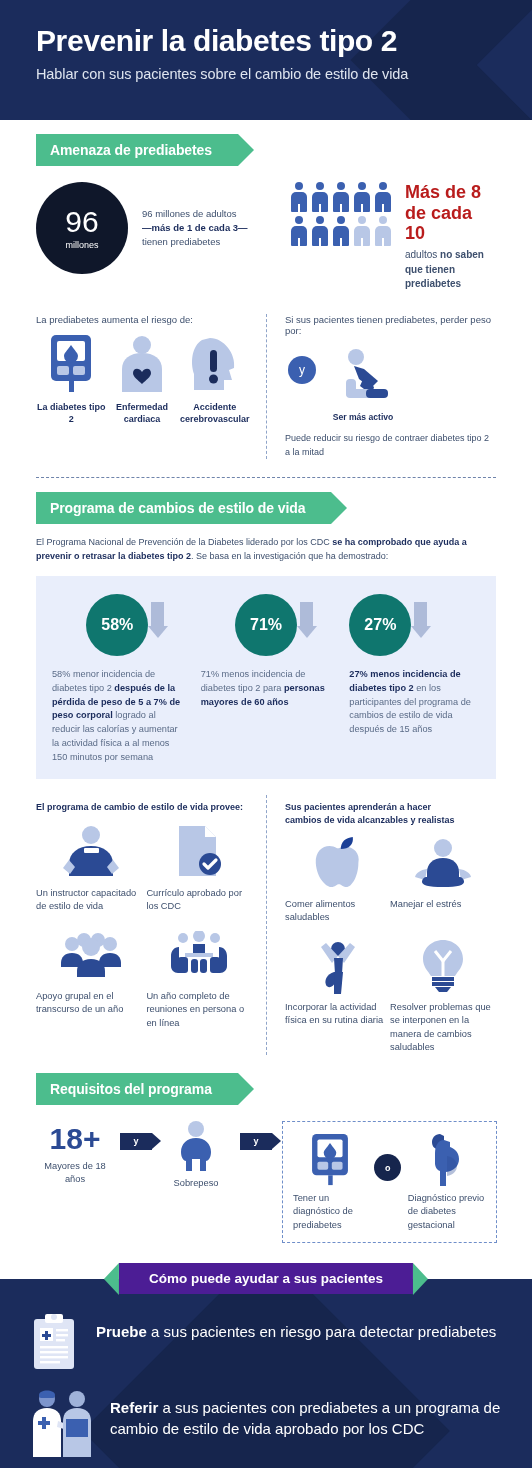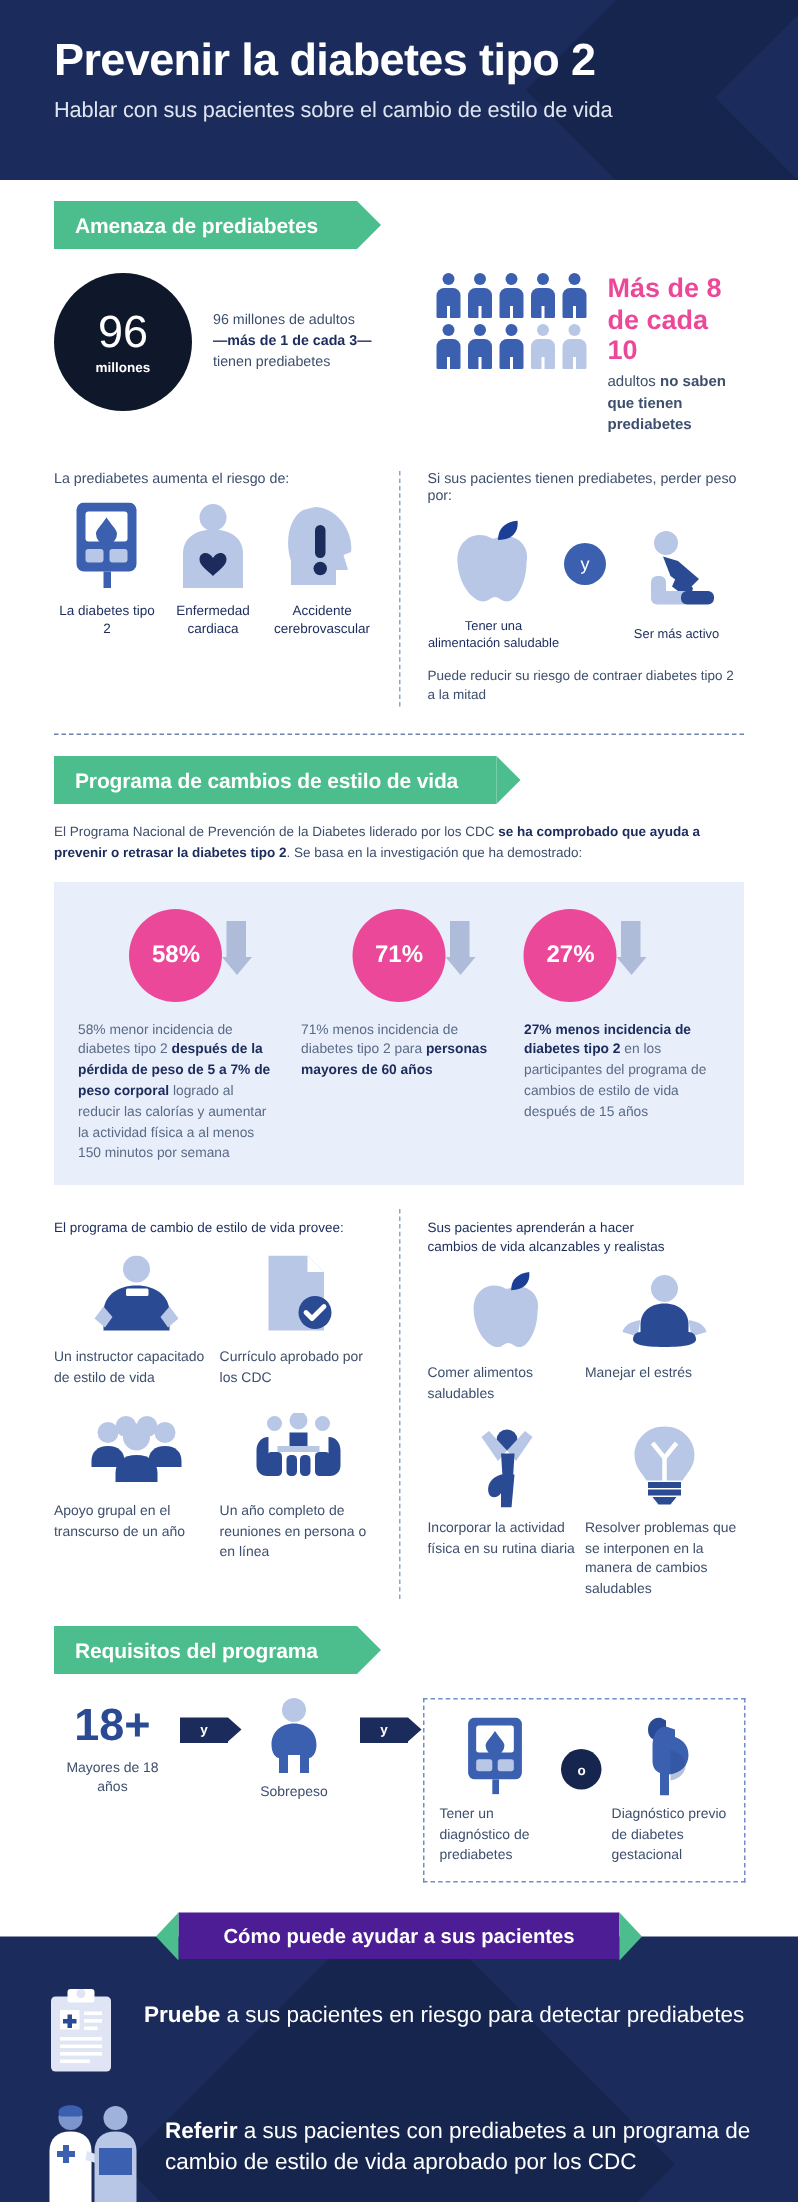--- a/index.html
+++ b/index.html
@@ -115,52 +115,52 @@
   .stat-circle {
     width: 92px; height: 92px;
     border-radius: 50%;
     background: #0f172a;
     color: #fff;
     display: flex; flex-direction: column;
     align-items: center; justify-content: center;
     flex: 0 0 auto;
   }
   .stat-circle .num { font-size: 30px; font-weight: 300; line-height: 1; }
-  .stat-circle .lbl { font-size: 9px; margin-top: 3px; font-weight: bold; }
+  .stat-circle .lbl { font-size: 9px; margin-top: 3px; font-weight: normal; }
 
   .stat-text { font-size: 9.5px; line-height: 1.5; color: #3d4f6d; }
 
   
   .people { display: grid; grid-template-columns: repeat(5, 16px); gap: 4px 5px; }
   .person { width: 16px; height: 30px; position: relative; }
   .person .head { width: 8px; height: 8px; border-radius: 50%; position: absolute; left: 4px; top: 0; }
   .person .body {
     position: absolute; left: 0; top: 10px; width: 16px; height: 20px;
     border-radius: 5px 5px 1px 1px;
   }
   .person .legsplit { position: absolute; left: 7px; top: 22px; width: 2px; height: 8px; background: #fff; }
   .p-dark .head, .p-dark .body { background: #3b60b0; }
   .p-light .head, .p-light .body { background: #b8c7e6; }
 
-  .bigstat { font-size: 18px; font-weight: bold; color: #ec4899; line-height: 1.15; }
+  .bigstat { font-size: 18px; font-weight: bold; color: #b91c1c; line-height: 1.15; }
   .bigstat-sub { font-size: 10px; color: #3d4f6d; line-height: 1.45; margin-top: 4px; }
 
   
   .vdash { border-left: 1.5px dashed #8fa4c9; }
   .hdash { border-top: 1.5px dashed #6f84ab; margin: 0 36px; }
 
   .small-head { font-size: 9.5px; color: #3d4f6d; margin-bottom: 8px; }
-  .icon-label { font-size: 9px; font-weight: normal; color: #1b2c5c; line-height: 1.35; text-align: center; margin-top: 6px; }
+  .icon-label { font-size: 9px; font-weight: bold; color: #1b2c5c; line-height: 1.35; text-align: center; margin-top: 6px; }
   .icon-label-n { font-size: 9.3px; font-weight: normal; color: #3d4f6d; line-height: 1.45; margin-top: 8px; }
 
   
   .panel { background: #e9eefb; padding: 18px 16px 14px; margin-top: 12px; }
   .pct-circle {
     width: 62px; height: 62px; border-radius: 50%;
-    background: #ec4899; color: #fff;
+    background: #0f766e; color: #fff;
     display: flex; align-items: center; justify-content: center;
     font-size: 16px; font-weight: bold;
     position: relative;
   }
   .arrow-down {
     position: absolute; right: -16px; top: 8px;
     width: 13px; height: 36px;
   }
   .arrow-down .shaft { width: 13px; height: 24px; background: #aebbd9; }
   .arrow-down .tip {
@@ -356,29 +356,20 @@
               </svg>
             </div>
             <div class="icon-label">Accidente cerebrovascular</div>
           </div>
         </div>
       </div>
 
       <div class="vdash" style="width:230px; padding-left:18px;">
         <div class="small-head">Si sus pacientes tienen prediabetes, perder peso por:</div>
         <div class="row" style="align-items:center; margin-top:6px;">
-          <div style="width:88px;">
-            <div style="height:62px; display:flex; align-items:center; justify-content:center;">
-              <svg width="54" height="56" viewBox="0 0 54 56">
-                <path d="M26 12 C16 6 2 12 3 28 C4 44 14 54 20 54 c4 0 5 -3 8 -3 c3 0 4 3 8 3 c6 0 13 -12 13 -26 C52 14 38 7 28 12z" fill="#b8c7e6"></path>
-                <path d="M30 13 c0 -8 5 -12 13 -13 c1 8 -4 13 -13 13z" fill="#1b3f96"></path>
-              </svg>
-            </div>
-            <div class="icon-label" style="font-size:8.6px;">Tener una alimentación saludable</div>
-          </div>
           <div style="width:34px; display:flex; justify-content:center; padding-bottom:26px;">
             <div class="ycircle">
                 <span>y</span>
               </div>
           </div>
           <div style="width:88px;">
             <div style="height:62px; display:flex; align-items:center; justify-content:center;">
               <svg width="58" height="52" viewBox="0 0 58 52">
                 <circle cx="22" cy="8" r="8" fill="#b8c7e6"></circle>
                 <path d="M20 17 l10 3 l14 12 l-7 7 l-12 -9 z" fill="#2b4a94"></path>

